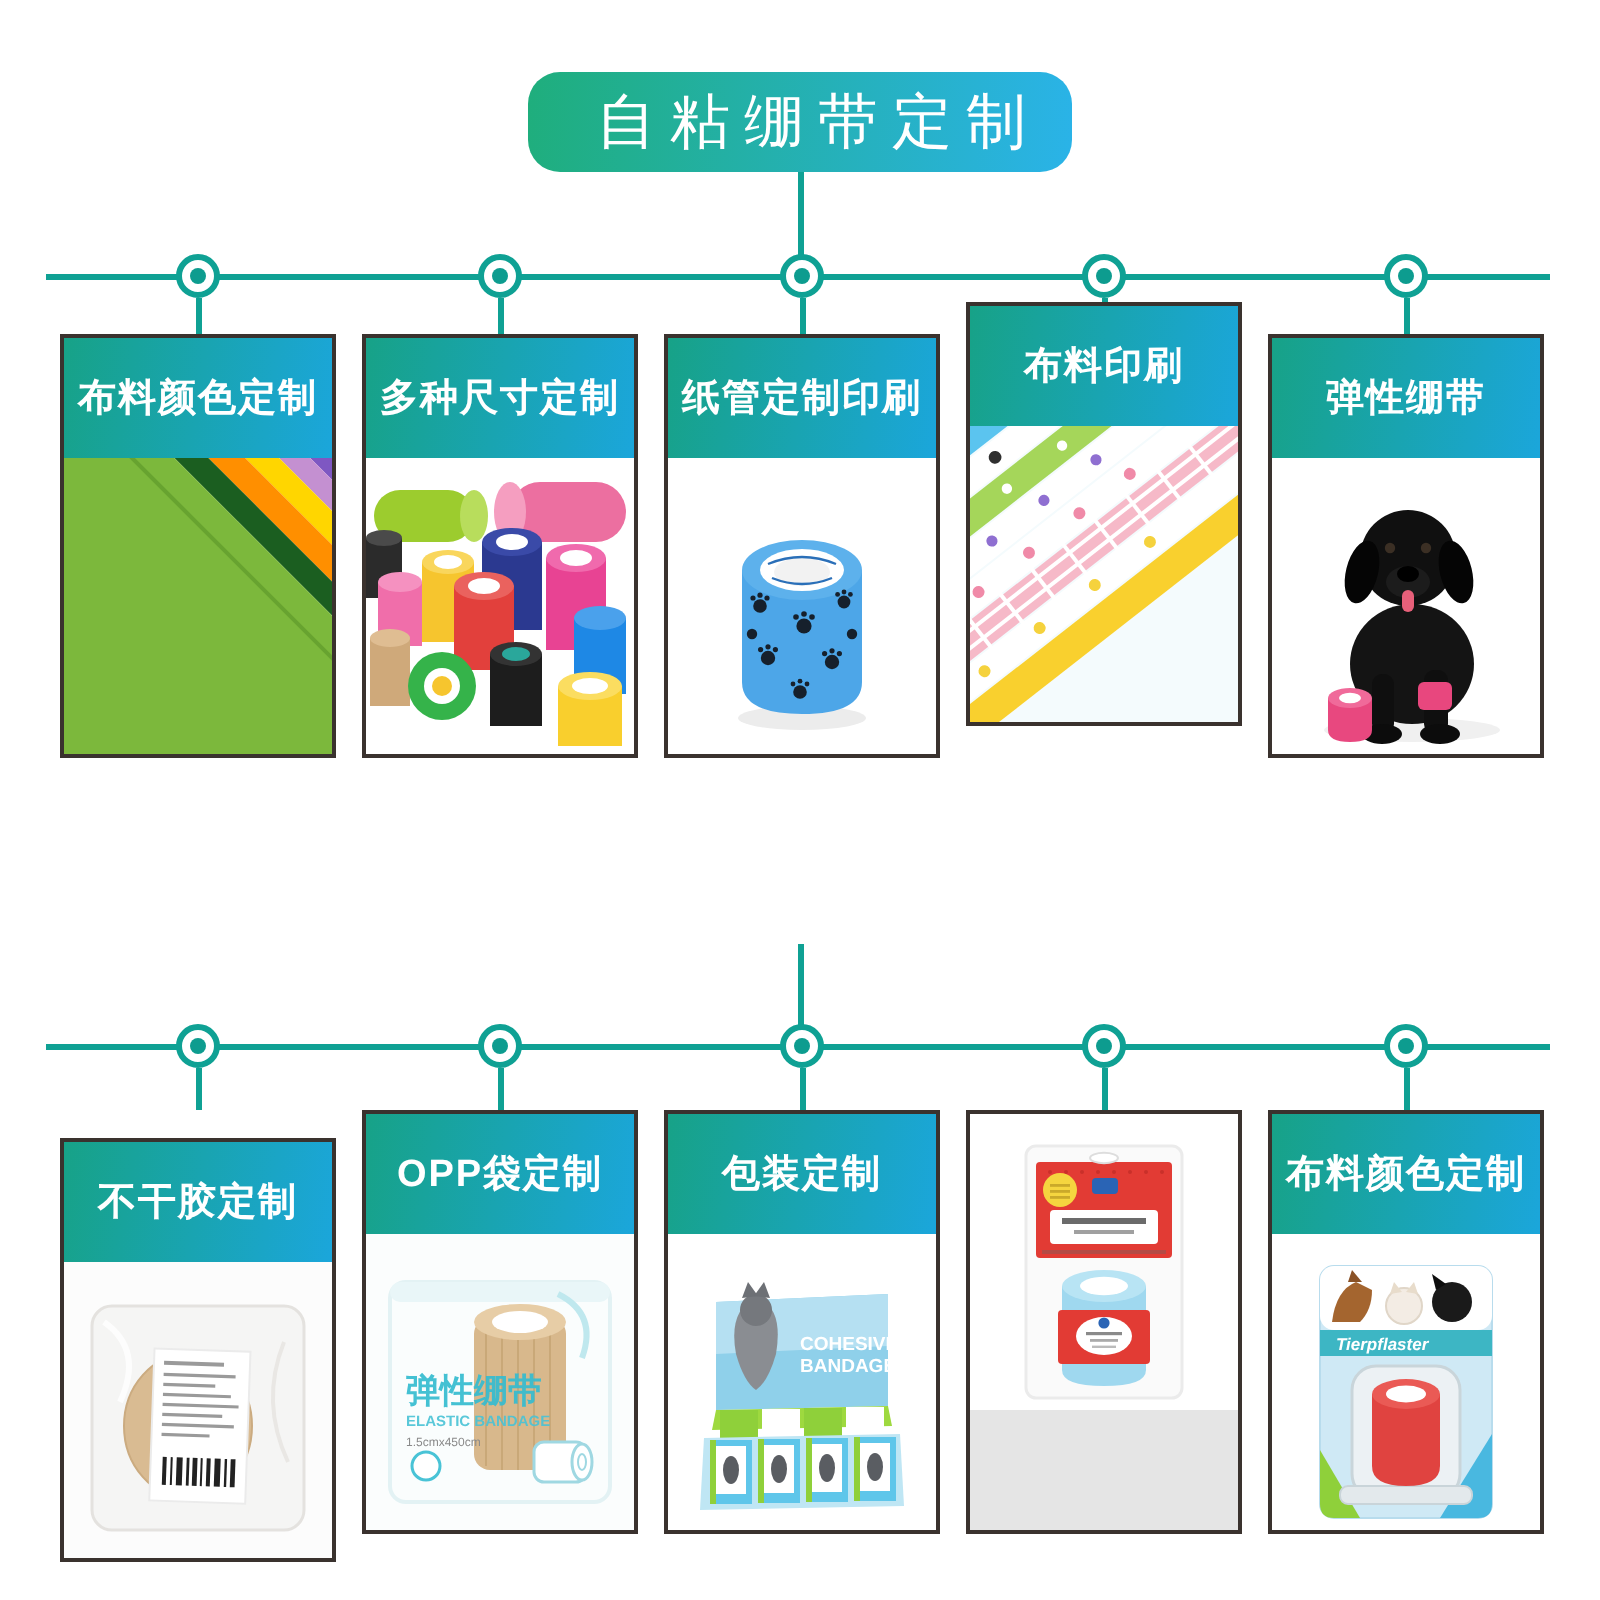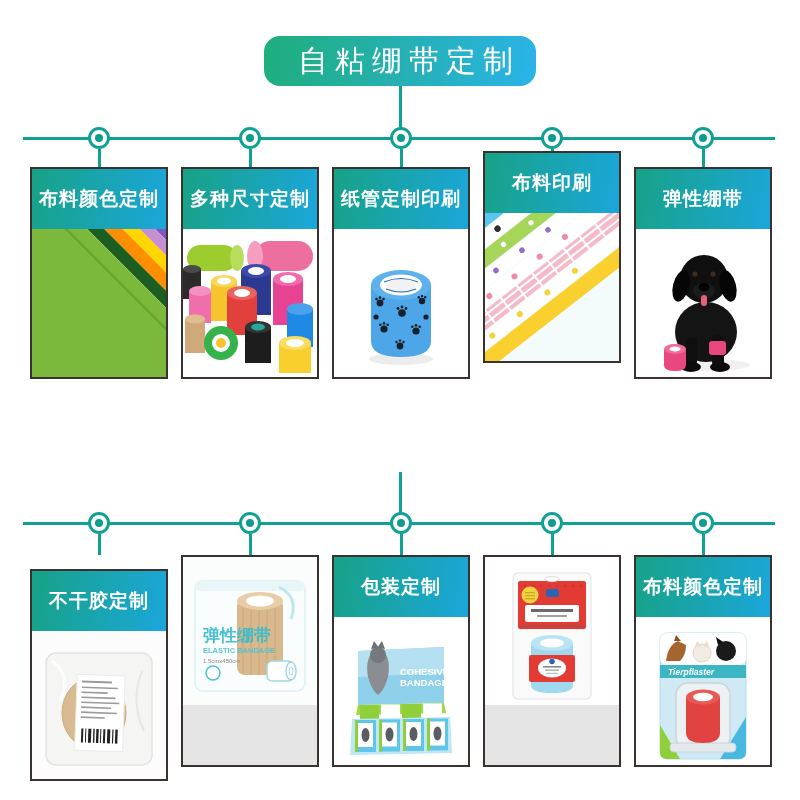--- a/index.html
+++ b/index.html
@@ -315,20 +315,21 @@
           <rect x="72" y="98" width="2" height="14"></rect>
             <rect x="76" y="98" width="3" height="14"></rect>
           <rect x="81" y="98" width="1.2" height="14"></rect>
             <rect x="84" y="98" width="2.4" height="14"></rect>
         </g>
       </g>
     </svg>
   </div>
 
   <div class="card" style="left:181px;top:555px">
+    <div class="card-header">OPP袋定制</div>
     <svg class="card-photo" viewBox="0 0 134 148" aria-label="tan elastic bandage in printed OPP bag">
       <rect width="134" height="148" fill="#fbfdfd"></rect>
       <rect x="12" y="24" width="110" height="110" rx="8" fill="#fafdfd" stroke="#e3f2f4" stroke-width="2"></rect>
       <rect x="12" y="24" width="110" height="10" rx="5" fill="#e9f6f8"></rect>
       <path d="M96,30 Q116,40 108,62" stroke="#bfe8ee" stroke-width="3" fill="none"></path>
       <rect x="54" y="42" width="46" height="76" rx="8" fill="#d8b88c"></rect>
       <g stroke="#c9a878" stroke-width="1">
         <line x1="60" y1="46" x2="60" y2="116"></line>
           <line x1="68" y1="48" x2="68" y2="118"></line>
         <line x1="76" y1="48" x2="76" y2="118"></line>

